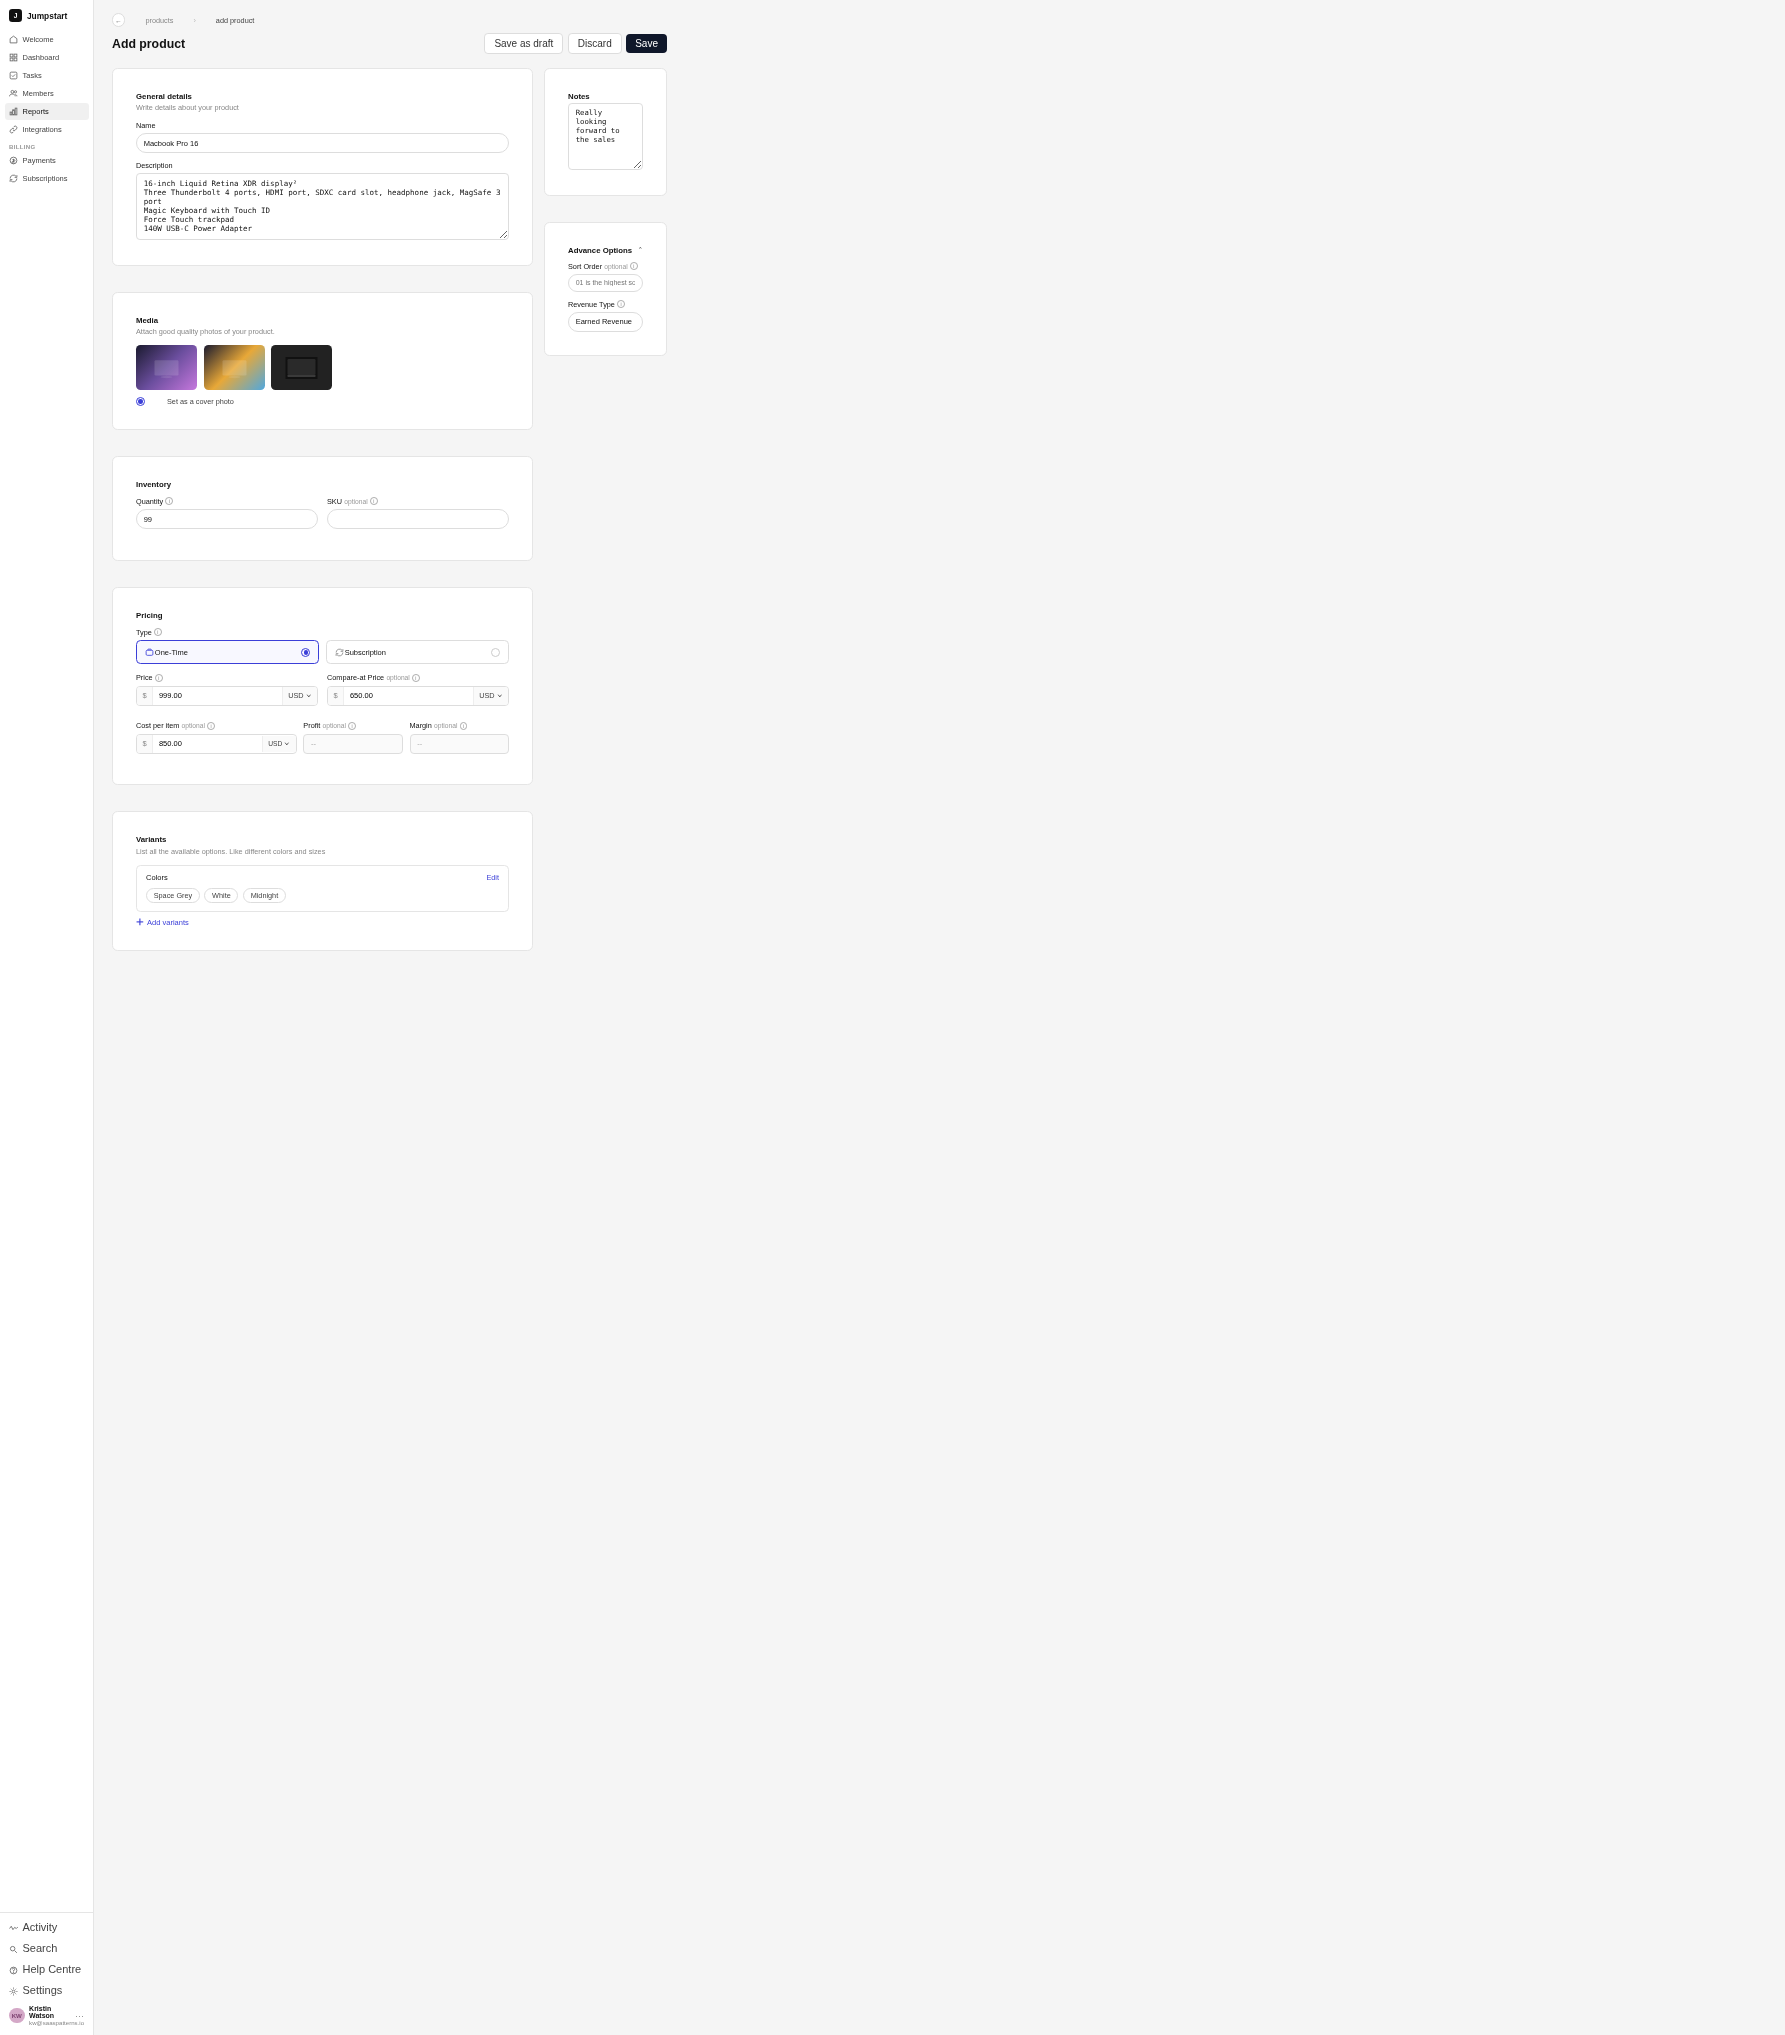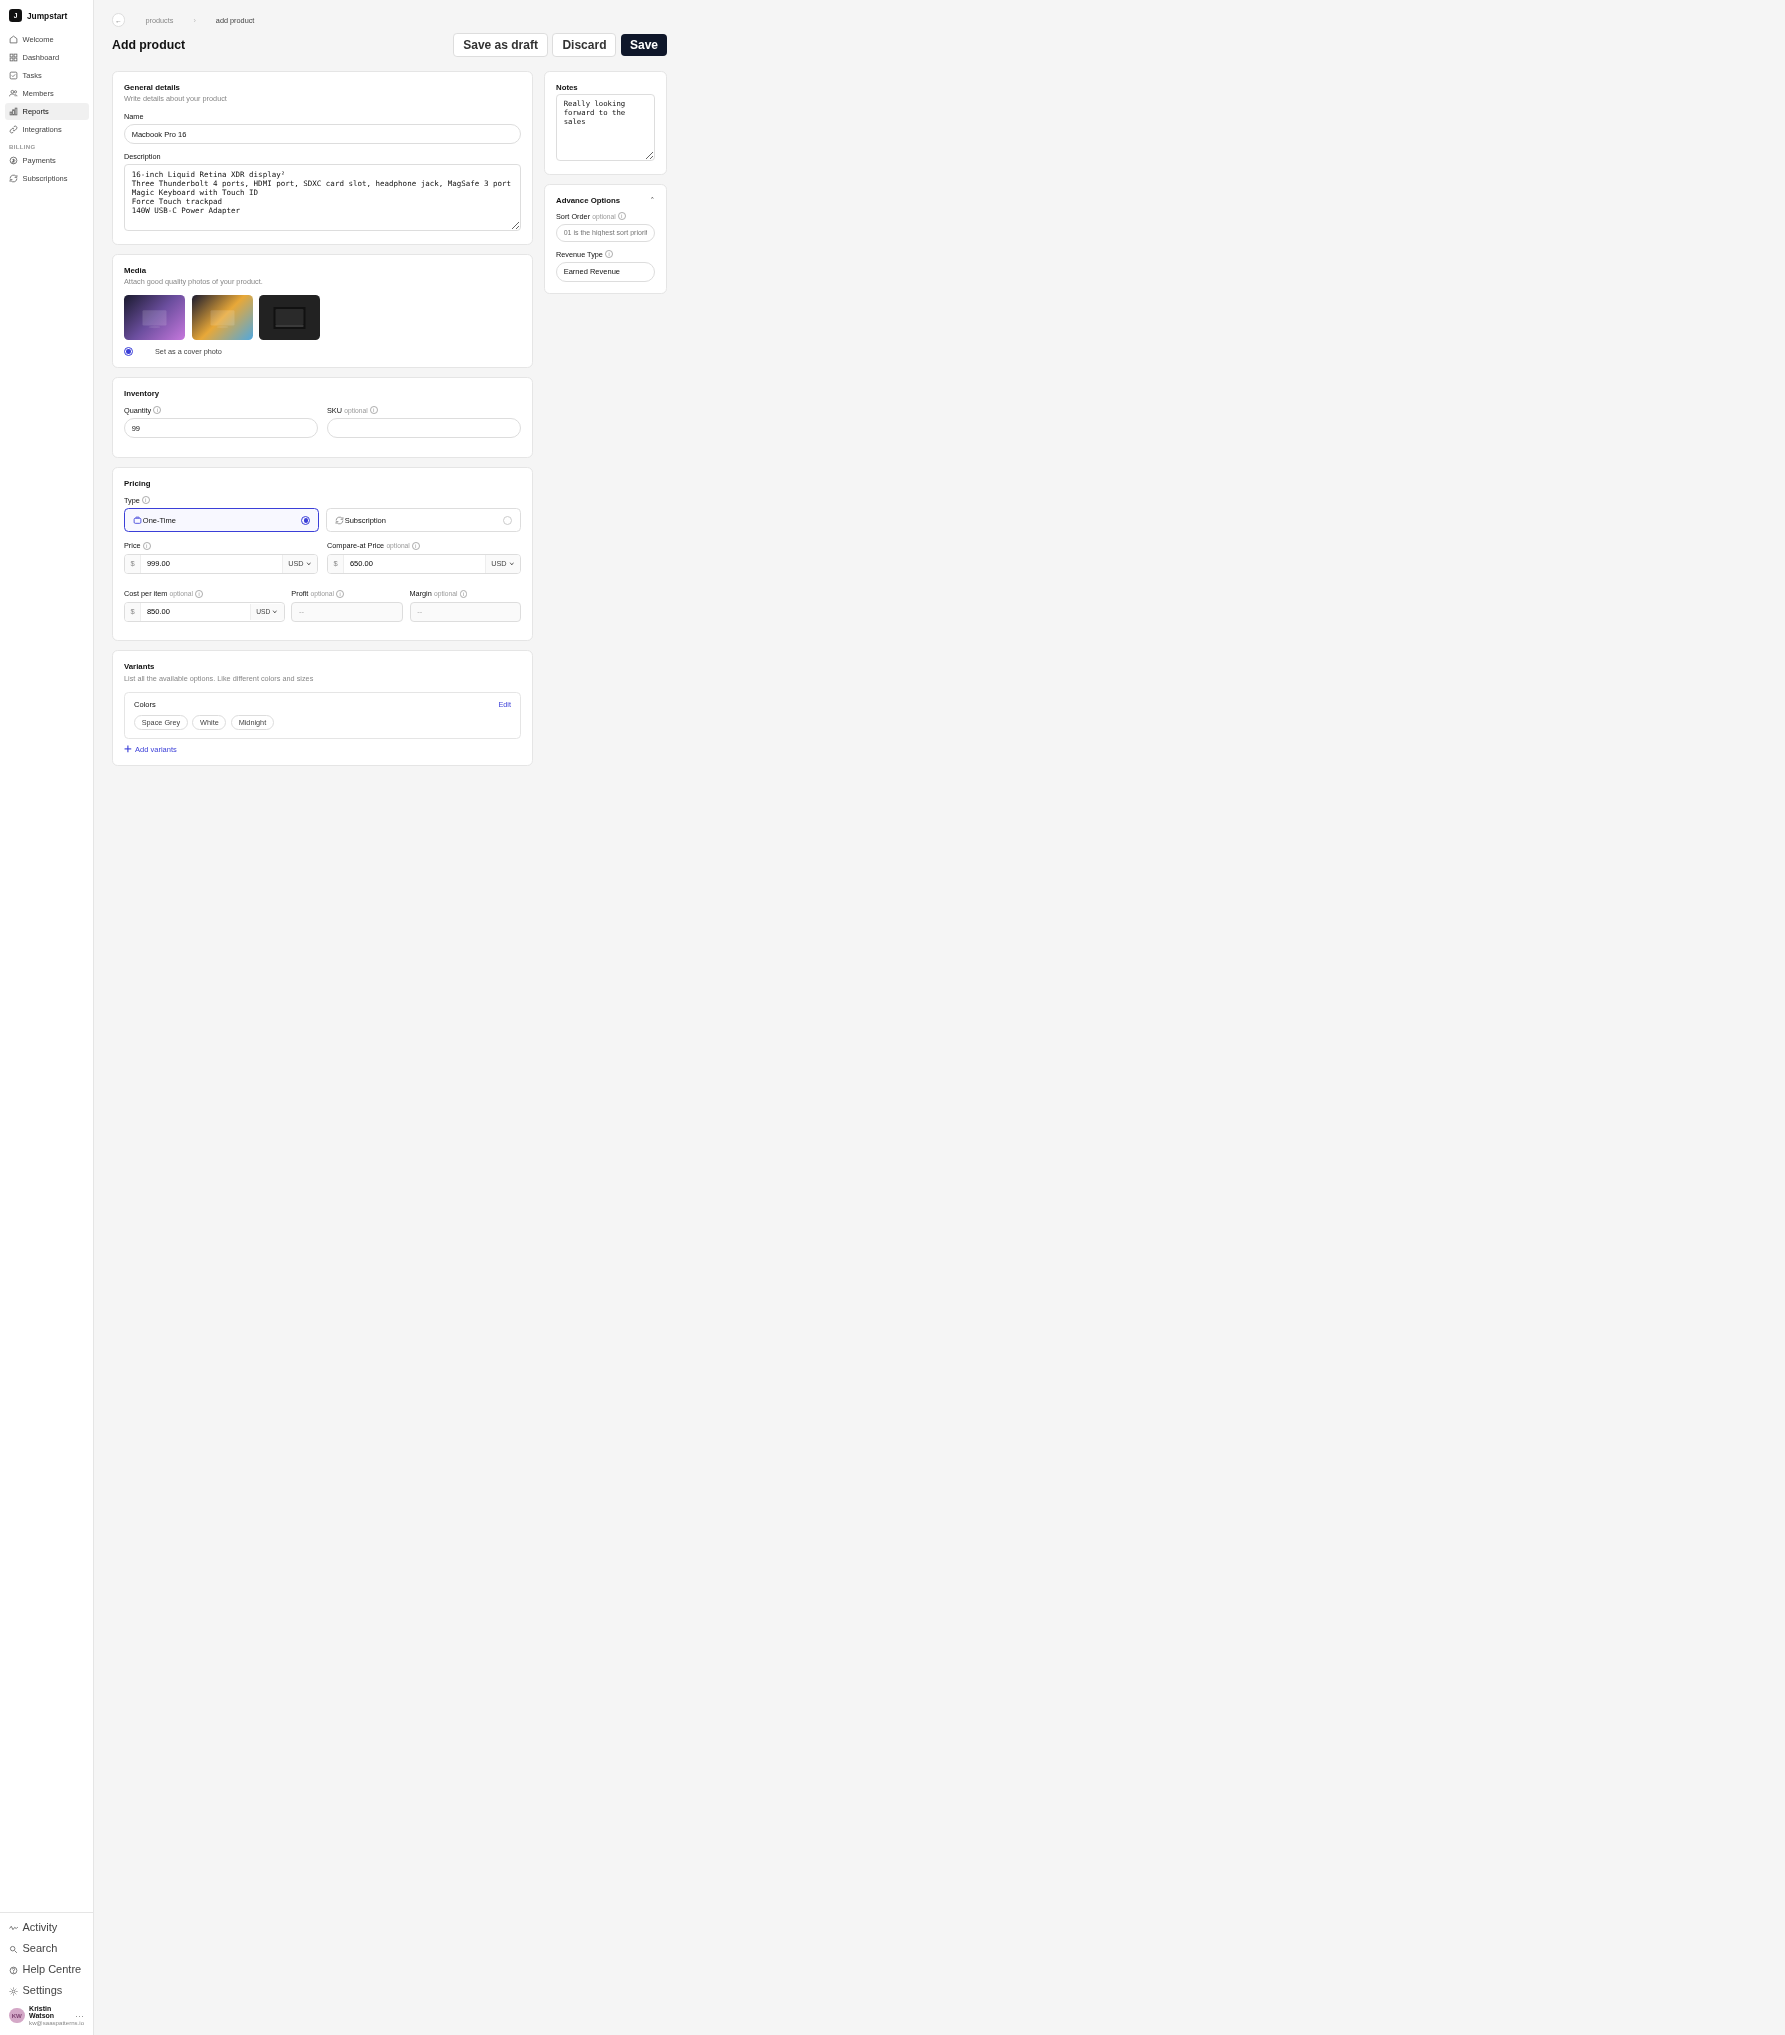--- a/index.html
+++ b/index.html
@@ -31,31 +31,31 @@
     .breadcrumb { display: flex; align-items: center; gap: 20px; font-size: 7.3px; color: #888; margin-bottom: 6.7px; }
     .breadcrumb a { color: #888; text-decoration: none; }
     .breadcrumb-sep { color: #bbb; }
     .breadcrumb-current { color: #444; }
     .back-btn { width: 13.4px; height: 13.4px; border-radius: 50%; border: 0.6px solid #ddd; display: flex; align-items: center; justify-content: center; cursor: pointer; background: #fff; color: #666; font-size: 6.7px; }
 
     
     .page-header { display: flex; align-items: center; justify-content: space-between; margin-bottom: 13.4px; }
     .page-title { font-size: 12.3px; font-weight: 700; }
     .header-actions { display: flex; gap: 4.5px; align-items: center; }
-    .btn { padding: 3.9px 9px; border-radius: 3.9px; font-size: 12px; font-weight: 700; cursor: pointer; border: none; }
+    .btn { padding: 3.9px 9px; border-radius: 3.9px; font-size: 10px; font-weight: 400; cursor: pointer; border: none; }
     .btn-outline { background: #fff; border: 0.6px solid #ddd; color: #333; }
     .btn-primary { background: #0f172a; color: #fff; }
 
     
     .content-layout { display: flex; gap: 11px; }
     .content-main { flex: 1; min-width: 0; }
     .content-sidebar { width: 123px; flex-shrink: 0; }
 
     
-    .card { background: #fff; border: 0.6px solid #e5e5e5; border-radius: 5.6px; padding: 11px; margin-bottom: 9px; }
+    .card { background: #fff; border: 0.6px solid #e5e5e5; border-radius: 5.6px; padding: 23px; margin-bottom: 26px; }
     .card-title { font-size: 7.8px; font-weight: 600; margin-bottom: 2.2px; }
     .card-subtitle { font-size: 7.3px; color: #888; margin-bottom: 9px; }
 
     
     .form-label { font-size: 7.3px; font-weight: 500; margin-bottom: 3.3px; display: flex; align-items: center; gap: 2.2px; }
     .form-input { width: 100%; border: 0.6px solid #ddd; border-radius: 10px; padding: 4.5px 6.7px; font-size: 7.5px; color: #111; background: #fff; outline: none; }
     .form-textarea { width: 100%; border: 0.6px solid #ddd; border-radius: 3.9px; padding: 4.5px 6.7px; font-size: 7.5px; color: #111; background: #fff; resize: vertical; outline: none; min-height: 56px; }
     .form-group { margin-bottom: 7.8px; }
     .form-group:last-child { margin-bottom: 0; }
 

